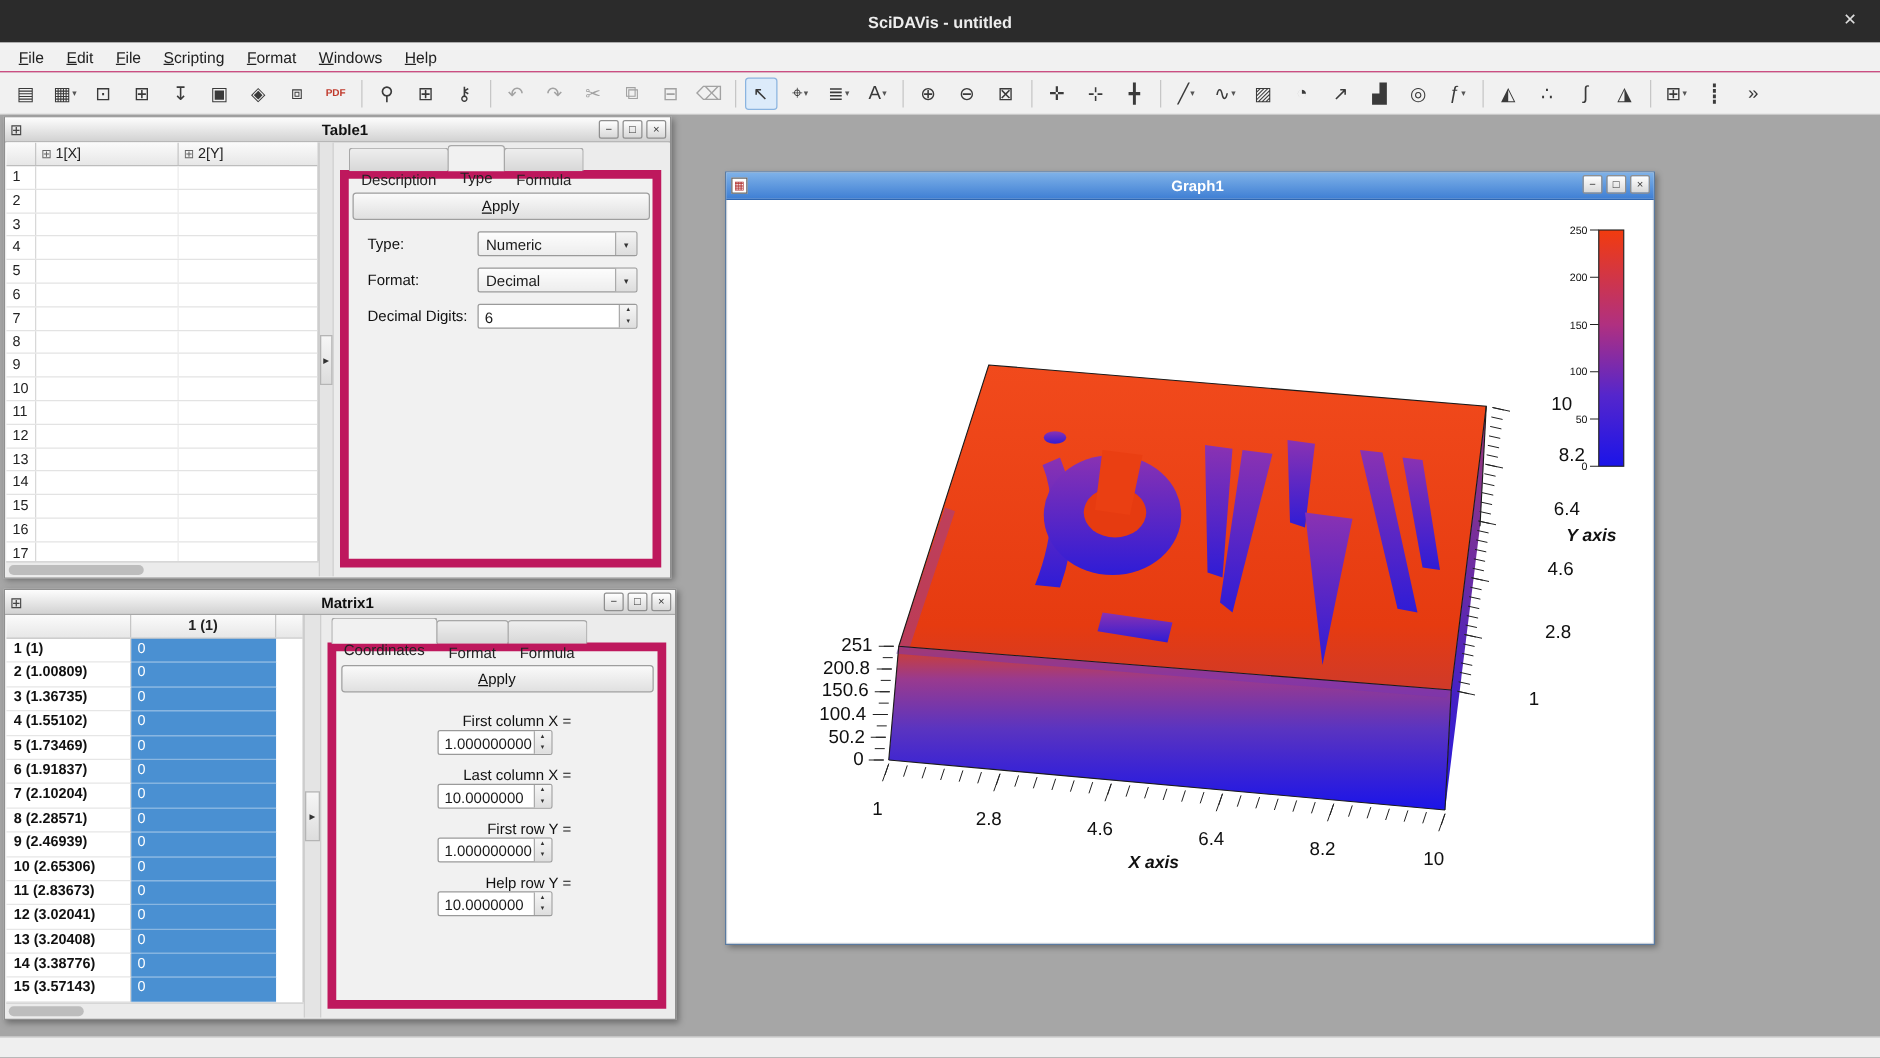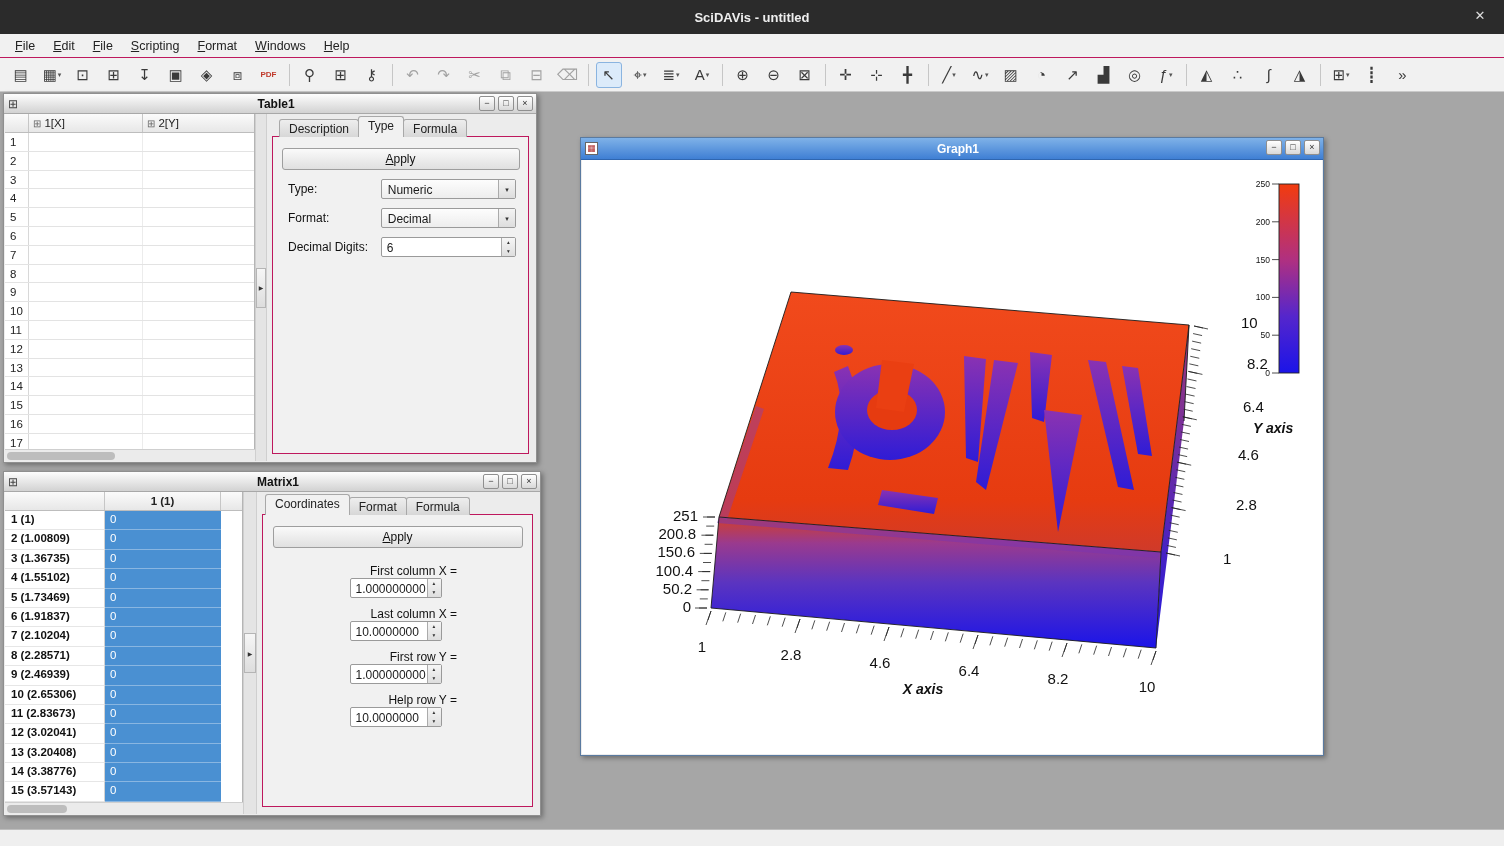--- a/index.html
+++ b/index.html
@@ -42,23 +42,23 @@
   .t1-c1 { width:114px; border-right:1px solid #ececec; }
   .t1-c2 { flex:1; }
   .hscroll { position:absolute; left:0; bottom:0; height:12px; background:#ebebeb; border-top:1px solid #cfcfcf; }
   .hthumb { position:absolute; top:2px; height:8px; background:#bdbdbd; border-radius:4px; }
   .splitter { position:absolute; top:0; bottom:0; background:#e4e4e4; border-left:1px solid #cfcfcf; border-right:1px solid #cfcfcf; }
   .split-btn { position:absolute; left:0; right:0; top:50%; margin-top:-20px; height:40px; background:linear-gradient(#f6f6f6,#dddddd); border:1px solid #b5b5b5; font-size:6px; color:#333; display:flex; align-items:center; justify-content:center; }
 
   
   .panel { position:absolute; top:0; bottom:0; }
   .tabbar { position:absolute; top:2px; display:flex; align-items:flex-end; height:21px; z-index:2; }
-  .tab { height:18px; padding:2px 9px 0; font-size:12px; background:linear-gradient(#eeeeee,#d7d7d7); border:1px solid #a8a8a8; border-bottom:0; border-radius:3px 3px 0 0; margin-right:-1px; color:#222; }
+  .tab { height:18px; padding:18px 9px 0; font-size:12px; background:linear-gradient(#eeeeee,#d7d7d7); border:1px solid #a8a8a8; border-bottom:0; border-radius:3px 3px 0 0; margin-right:-1px; color:#222; }
   .tab.active { height:21px; background:#f1f1f1; position:relative; }
-  .pane { position:absolute; top:22px; left:5px; right:6px; bottom:7px; border:1px solid #be185d; background:#f1f1f1; }
+  .pane { position:absolute; top:22px; left:5px; right:6px; bottom:7px; border:7px solid #be185d; background:#f1f1f1; }
   .btn-apply { display:block; margin:11px auto 0; height:22px; background:linear-gradient(#fafafa,#e0e0e0); border:1px solid #9e9e9e; border-radius:3px; font-size:12px; font-family:inherit; color:#111; }
   .btn-apply .mn { display:block; }
   .btn-apply .mn::first-letter { text-decoration:underline; }
   .frow { display:flex; align-items:center; margin:9px 12px 0 15px; }
   .flabel { font-size:12px; color:#111; }
   .combo { display:flex; align-items:stretch; border:1px solid #9a9a9a; border-radius:2px; background:linear-gradient(#fdfdfd,#ededed); height:20px; width:140px; }
   .combo .txt { flex:1; padding:3px 0 0 6px; font-size:12px; }
   .combo .arr { width:17px; border-left:1px solid #aaaaaa; text-align:center; font-size:7px; padding-top:6px; color:#333; background:linear-gradient(#f4f4f4,#dddddd); }
   .spin { display:flex; align-items:stretch; border:1px solid #9a9a9a; border-radius:2px; background:#ffffff; height:20px; }
   .spin .val { flex:1; padding:3px 0 0 5px; font-size:12px; white-space:nowrap; overflow:hidden; }

